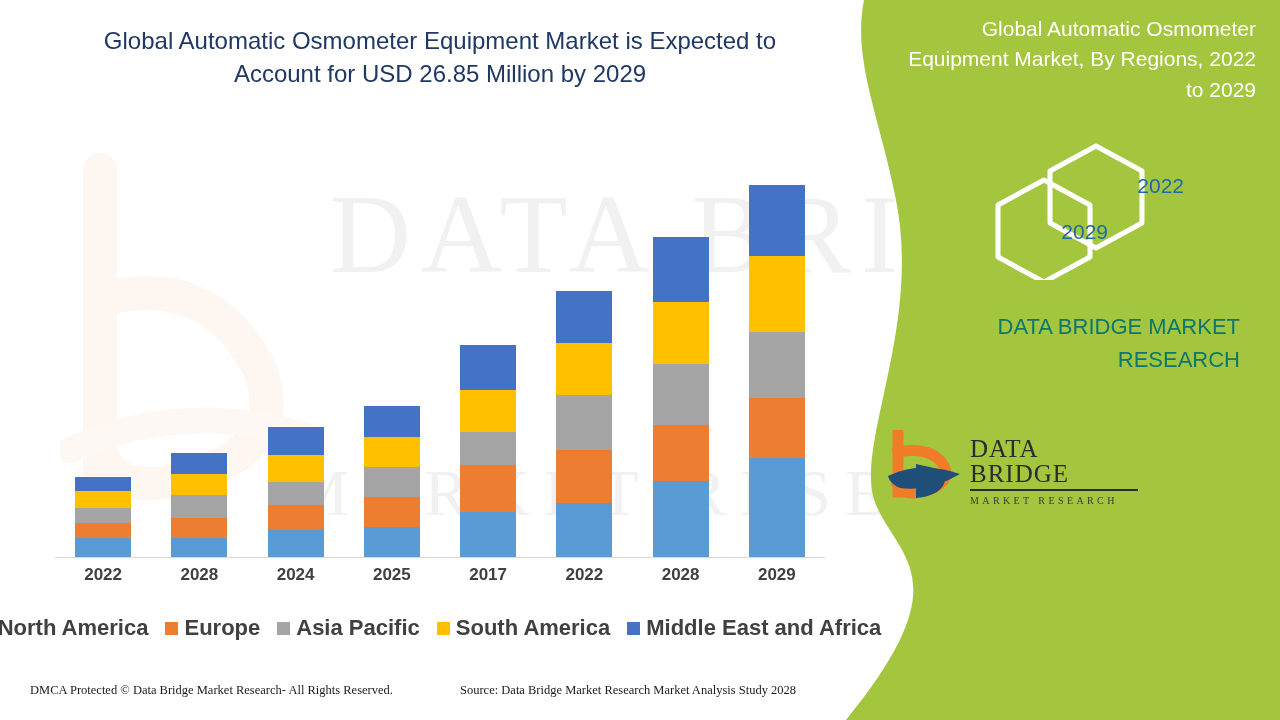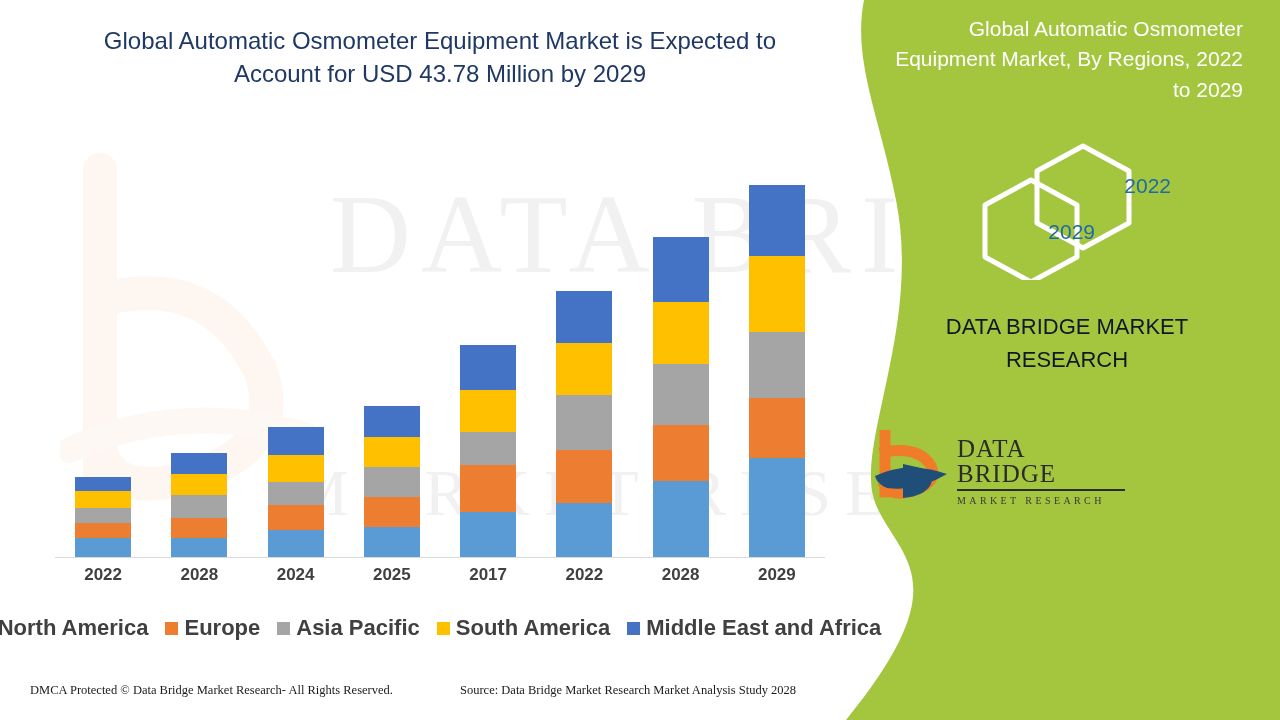--- a/index.html
+++ b/index.html
@@ -76,35 +76,35 @@
   
   #footer {
     position:absolute; left:0; top:683px; width:860px; height:22px;
     z-index:3; font-family:"Liberation Serif", serif; color:#1a1a1a; font-size:12.5px;
   }
   #dmca { position:absolute; left:30px; top:0; white-space:nowrap;text-align:right; }
   #source { position:absolute; left:460px; top:0; white-space:nowrap; }
 
   
   #panel-content {
-    position:absolute; right:17px; top:0; width:420px; height:524px; z-index:4;text-decoration:underline;
+    position:absolute; right:4px; top:0; width:420px; height:524px; z-index:4;text-decoration:underline;
   }
   #panel-title {
     position:absolute; right:20px; top:14px; width:360px;
     text-align:right; color:#ffffff; font-size:21px; line-height:1.45; font-weight:400;
   }
   #hexes { position:absolute; right:100px; top:140px; width:190px; height:140px; }
   .hex-label {
     position:absolute; color:#1f6aa5; font-size:21px; font-weight:400;
   }
   #hex-label-2022 { right:92px; top:174px; }
   #hex-label-2029 { right:168px; top:220px; }
   #panel-brand {
     position:absolute; right:36px; top:310px; width:320px;
-    text-align:center; color:#0f172a; font-size:22px; line-height:1.5;
+    text-align:right; color:#0f766e; font-size:22px; line-height:1.5;
   }
   #logo-block {
     position:absolute; right:140px; bottom:20px; width:250px; height:80px;
   }
   #logo-mark { position:absolute; left:0; top:6px; width:76px; height:70px; }
   #logo-text { position:absolute; left:84px; top:12px; width:170px; }
   #logo-data-bridge {
     font-family:"Liberation Serif", serif; font-size:25px; color:#2b2b2b;
     letter-spacing:1px; line-height:1;
   }
@@ -125,21 +125,21 @@
 </svg>
 
 <div id="green-panel">
   <svg viewBox="0 0 450 720" preserveAspectRatio="none">
     <path d="M34 0 L450 0 L450 720 L16 720 C130 580 70 560 46 505 C22 450 92 330 66 200 C50 118 22 60 34 0 Z" fill="#a4c63f"></path>
   </svg>
 </div>
 
 <div id="left-area">
 
-  <div id="chart-title">Global Automatic Osmometer Equipment Market is Expected to Account for USD 43.78 Million by 2029</div>
+  <div id="chart-title">Global Automatic Osmometer Equipment Market is Expected to Account for USD 26.85 Million by 2029</div>
 
   <div id="plot">
       <div class="bar-group" style="left: 20.125px;">
         <div class="seg" style="height: 14px; background: rgb(68, 114, 196);"></div>
         <div class="seg" style="height: 17px; background: rgb(255, 192, 0);"></div>
         <div class="seg" style="height: 15px; background: rgb(165, 165, 165);"></div>
         <div class="seg" style="height: 15px; background: rgb(237, 125, 49);"></div>
         <div class="seg" style="height: 19px; background: rgb(91, 155, 213);"></div>
       </div>
       <div class="bar-group" style="left: 116.375px;">

